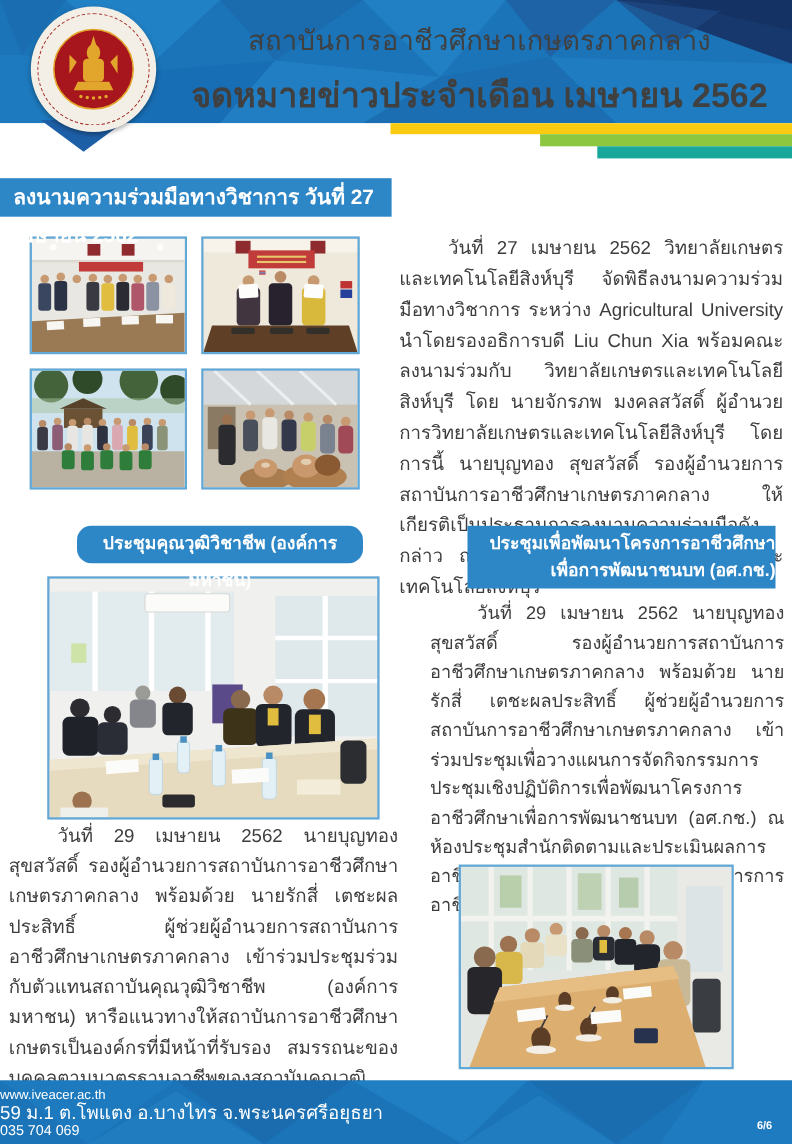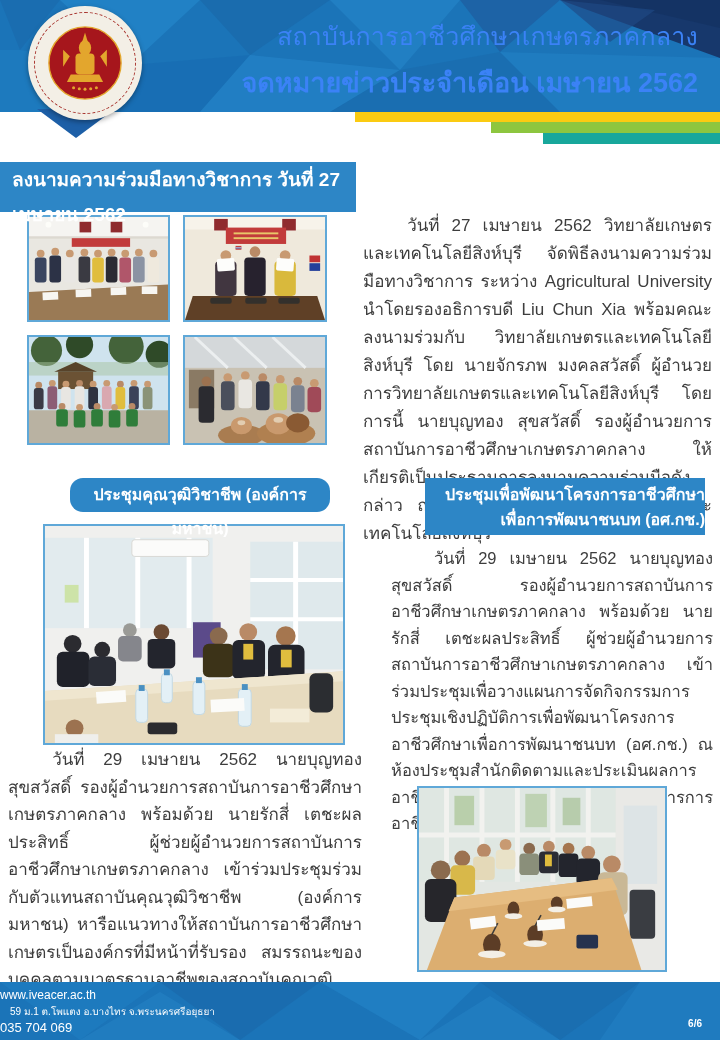--- a/index.html
+++ b/index.html
@@ -6,23 +6,23 @@
   html,body { background:#ffffff; }
   .page {
     position:relative; width:720px; height:1040px; margin:0 auto;
     background:#ffffff; overflow:hidden;
     font-family:"Liberation Sans","DejaVu Sans",sans-serif;
     color:#3d3d3d;
   }
   
   .header { position:absolute; left:0; top:0; width:720px; height:112px; }
   .header > svg { position:absolute; left:0; top:0; width:100%; height:100%; display:block; }
-  .titles { position:absolute; right:22px; top:16px; text-align:right; color:#3b82f6; z-index:2; }
+  .titles { position:absolute; right:22px; top:16px; text-align:center; color:#404040; z-index:2; }
   .org-name { font-size:25px; font-weight:400; letter-spacing:.2px; }
-  .newsletter-title { font-size:27px; font-weight:700; margin-top:5px; }
+  .newsletter-title { font-size:31px; font-weight:700; margin-top:5px; }
   
   .logo {
     position:absolute; left:28px; top:6px; width:114px; height:114px; z-index:4;
     border-radius:50%; background:#f3efe6;
     box-shadow:0 2px 5px rgba(0,0,0,.35);
     display:flex; align-items:center; justify-content:center;
   }
   .logo-ring {
     width:102px; height:102px; border-radius:50%;
     border:1px dashed #a8342e;
@@ -36,21 +36,21 @@
     border-right:39px solid transparent;
     border-top:29px solid #1d5fa7;
   }
   
   .stripe { position:absolute; }
   .stripe-yellow { left:355px; top:112px; width:365px; height:10px; background:#fbcb12; }
   .stripe-green  { left:491px; top:122px; width:229px; height:11px; background:#8dc63f; }
   .stripe-teal   { left:543px; top:133px; width:177px; height:11px; background:#18a79b; }
   
   .banner { position:absolute; background:#2d86c6; color:#fff; font-weight:700; z-index:2; }
-  .banner1 { left:0; top:162px; width:356px; height:50px; font-size:19px; line-height:35px; padding-left:12px; }
+  .banner1 { left:0; top:162px; width:356px; height:35px; font-size:19px; line-height:35px; padding-left:12px; }
   .banner2 { left:70px; top:478px; width:260px; height:34px; font-size:16px; line-height:34px; text-align:center;border-radius:13px; }
   .banner3 { left:425px; top:478px; width:280px; height:57px; font-size:16px; line-height:25px; text-align:right; padding-top:4px; }
   
   .photo { position:absolute; border:2px solid #5fa8d8; background:#ddd; overflow:hidden; }
   .photo svg { display:block; width:100%; height:100%; }
   .ph1 { left:27px;  top:215px; width:143px; height:107px; }
   .ph2 { left:183px; top:215px; width:144px; height:107px; }
   .ph3 { left:27px;  top:335px; width:143px; height:110px; }
   .ph4 { left:183px; top:335px; width:144px; height:110px; }
   .ph5 { left:43px;  top:524px; width:302px; height:221px; }
@@ -58,21 +58,21 @@
   
   .body-text { position:absolute; text-align:justify; text-indent:2.6em; color:#3d3d3d; }
   .para1 { left:363px; top:212px; width:349px; font-size:17px;   line-height:28px; }
   .para2 { left:8px;   top:746px; width:354px; font-size:17px;   line-height:27.5px; }
   .para3 { left:391px; top:545px; width:322px; font-size:16.5px; line-height:26.5px; }
   
   .footer { position:absolute; left:0; top:982px; width:720px; height:58px; color:#fff; }
   .footer > svg { position:absolute; left:0; top:0; width:100%; height:100%; display:block; }
   .footer-lines { position:absolute; left:0; top:5px; width:100%; text-align:left; z-index:2; }
   .footer-website { font-size:12px; line-height:16px; }
-  .footer-address { font-size:10px; line-height:17px;padding-left:10px; }
+  .footer-address { font-size:17px; line-height:17px; }
   .footer-phone   { font-size:13px; line-height:16px; }
   .page-num { position:absolute; right:18px; bottom:11px; font-size:10px; font-weight:700; z-index:2; }
 </style>
 </head>
 <body>
 
 <div class="page">
 
   <div class="header">
     <svg viewBox="0 0 720 112" preserveAspectRatio="none">

